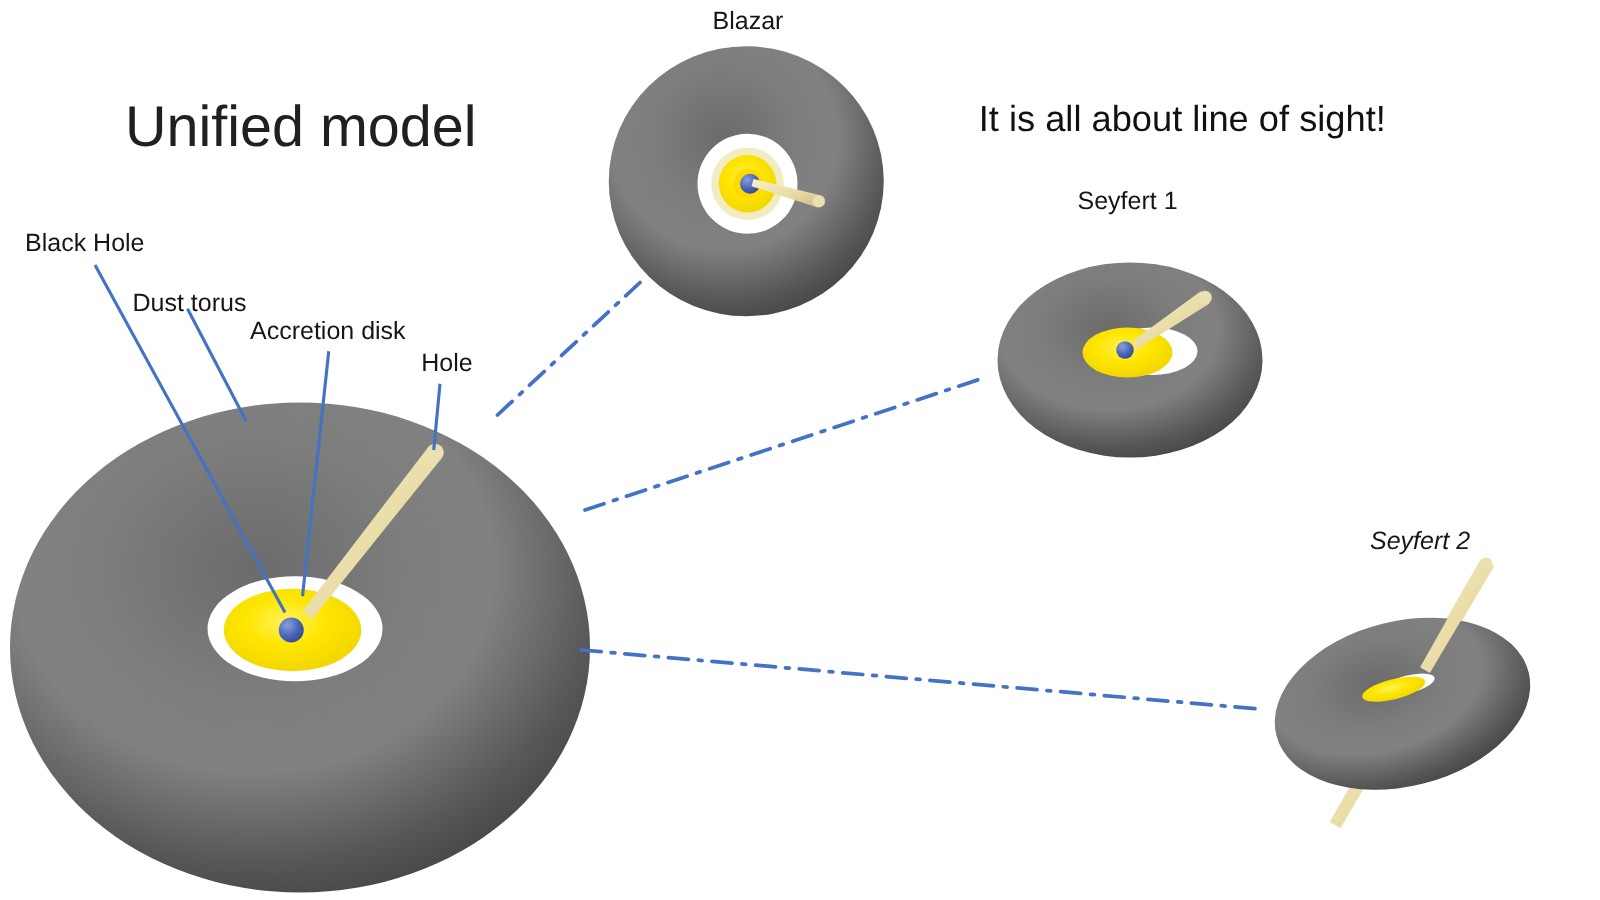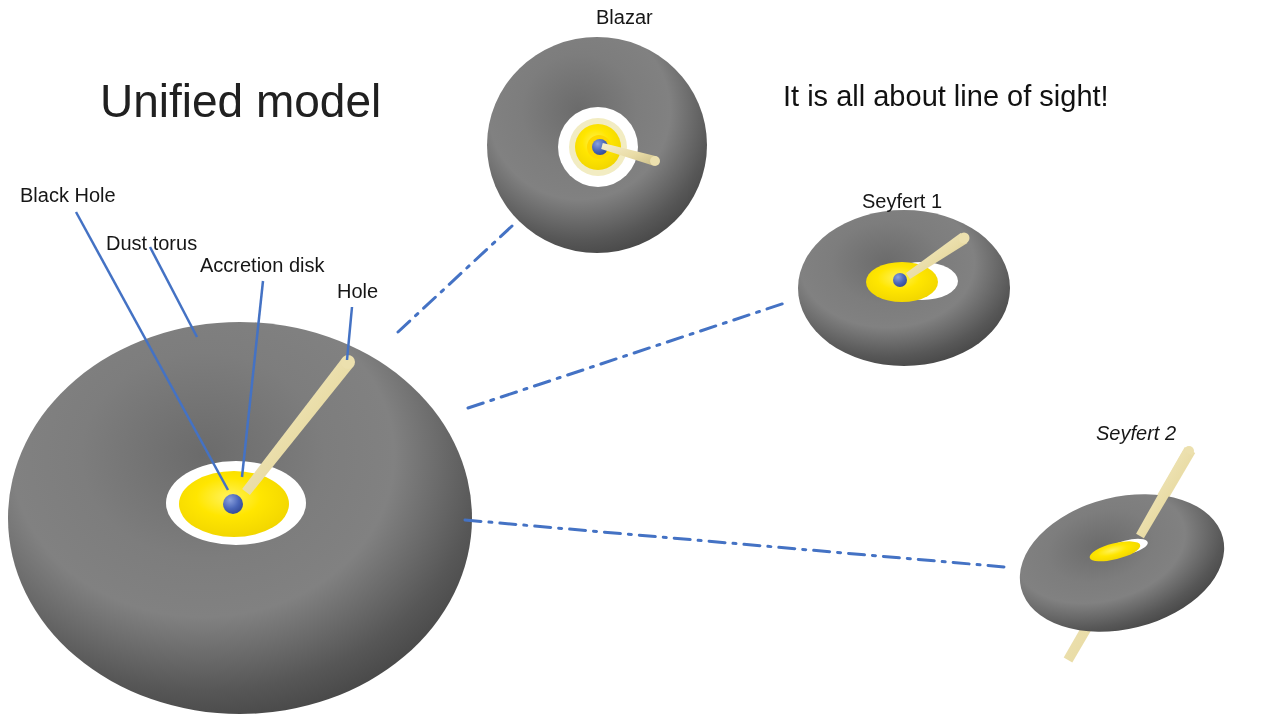--- a/index.html
+++ b/index.html
@@ -7,22 +7,22 @@
           font-family:"Liberation Sans",sans-serif;color:#1a1a1a;}
   .canvas svg{position:absolute;left:0;top:0;}
   .t{position:absolute;white-space:nowrap;}
   .title{left:100px;top:74px;font-size:46px;color:#202020;}
   .subtitle{left:783px;top:80px;font-size:29px;color:#111;}
   .lbl{font-size:20px;color:#161616;}
   .lbl-black-hole{left:20px;top:184px;}
   .lbl-dust-torus{left:106px;top:232px;}
   .lbl-accretion-disk{left:200px;top:254px;}
   .lbl-jets{left:337px;top:280px;}
-  .lbl-blazar{left:596px;top:6px;text-align:center;}
-  .lbl-seyfert1{left:862px;top:150px;margin-top:40px;}
+  .lbl-blazar{left:570px;top:6px;text-align:center;}
+  .lbl-seyfert1{left:862px;top:150px;}
   .lbl-seyfert2{left:1096px;top:422px;font-style:italic;}
 </style>
 </head>
 <body>
 
 <div class="canvas">
 
   <svg width="1280" height="720" viewBox="0 0 1280 720">
     <defs>
       <radialGradient id="torusGrad" cx="42%" cy="34%" r="75%">

